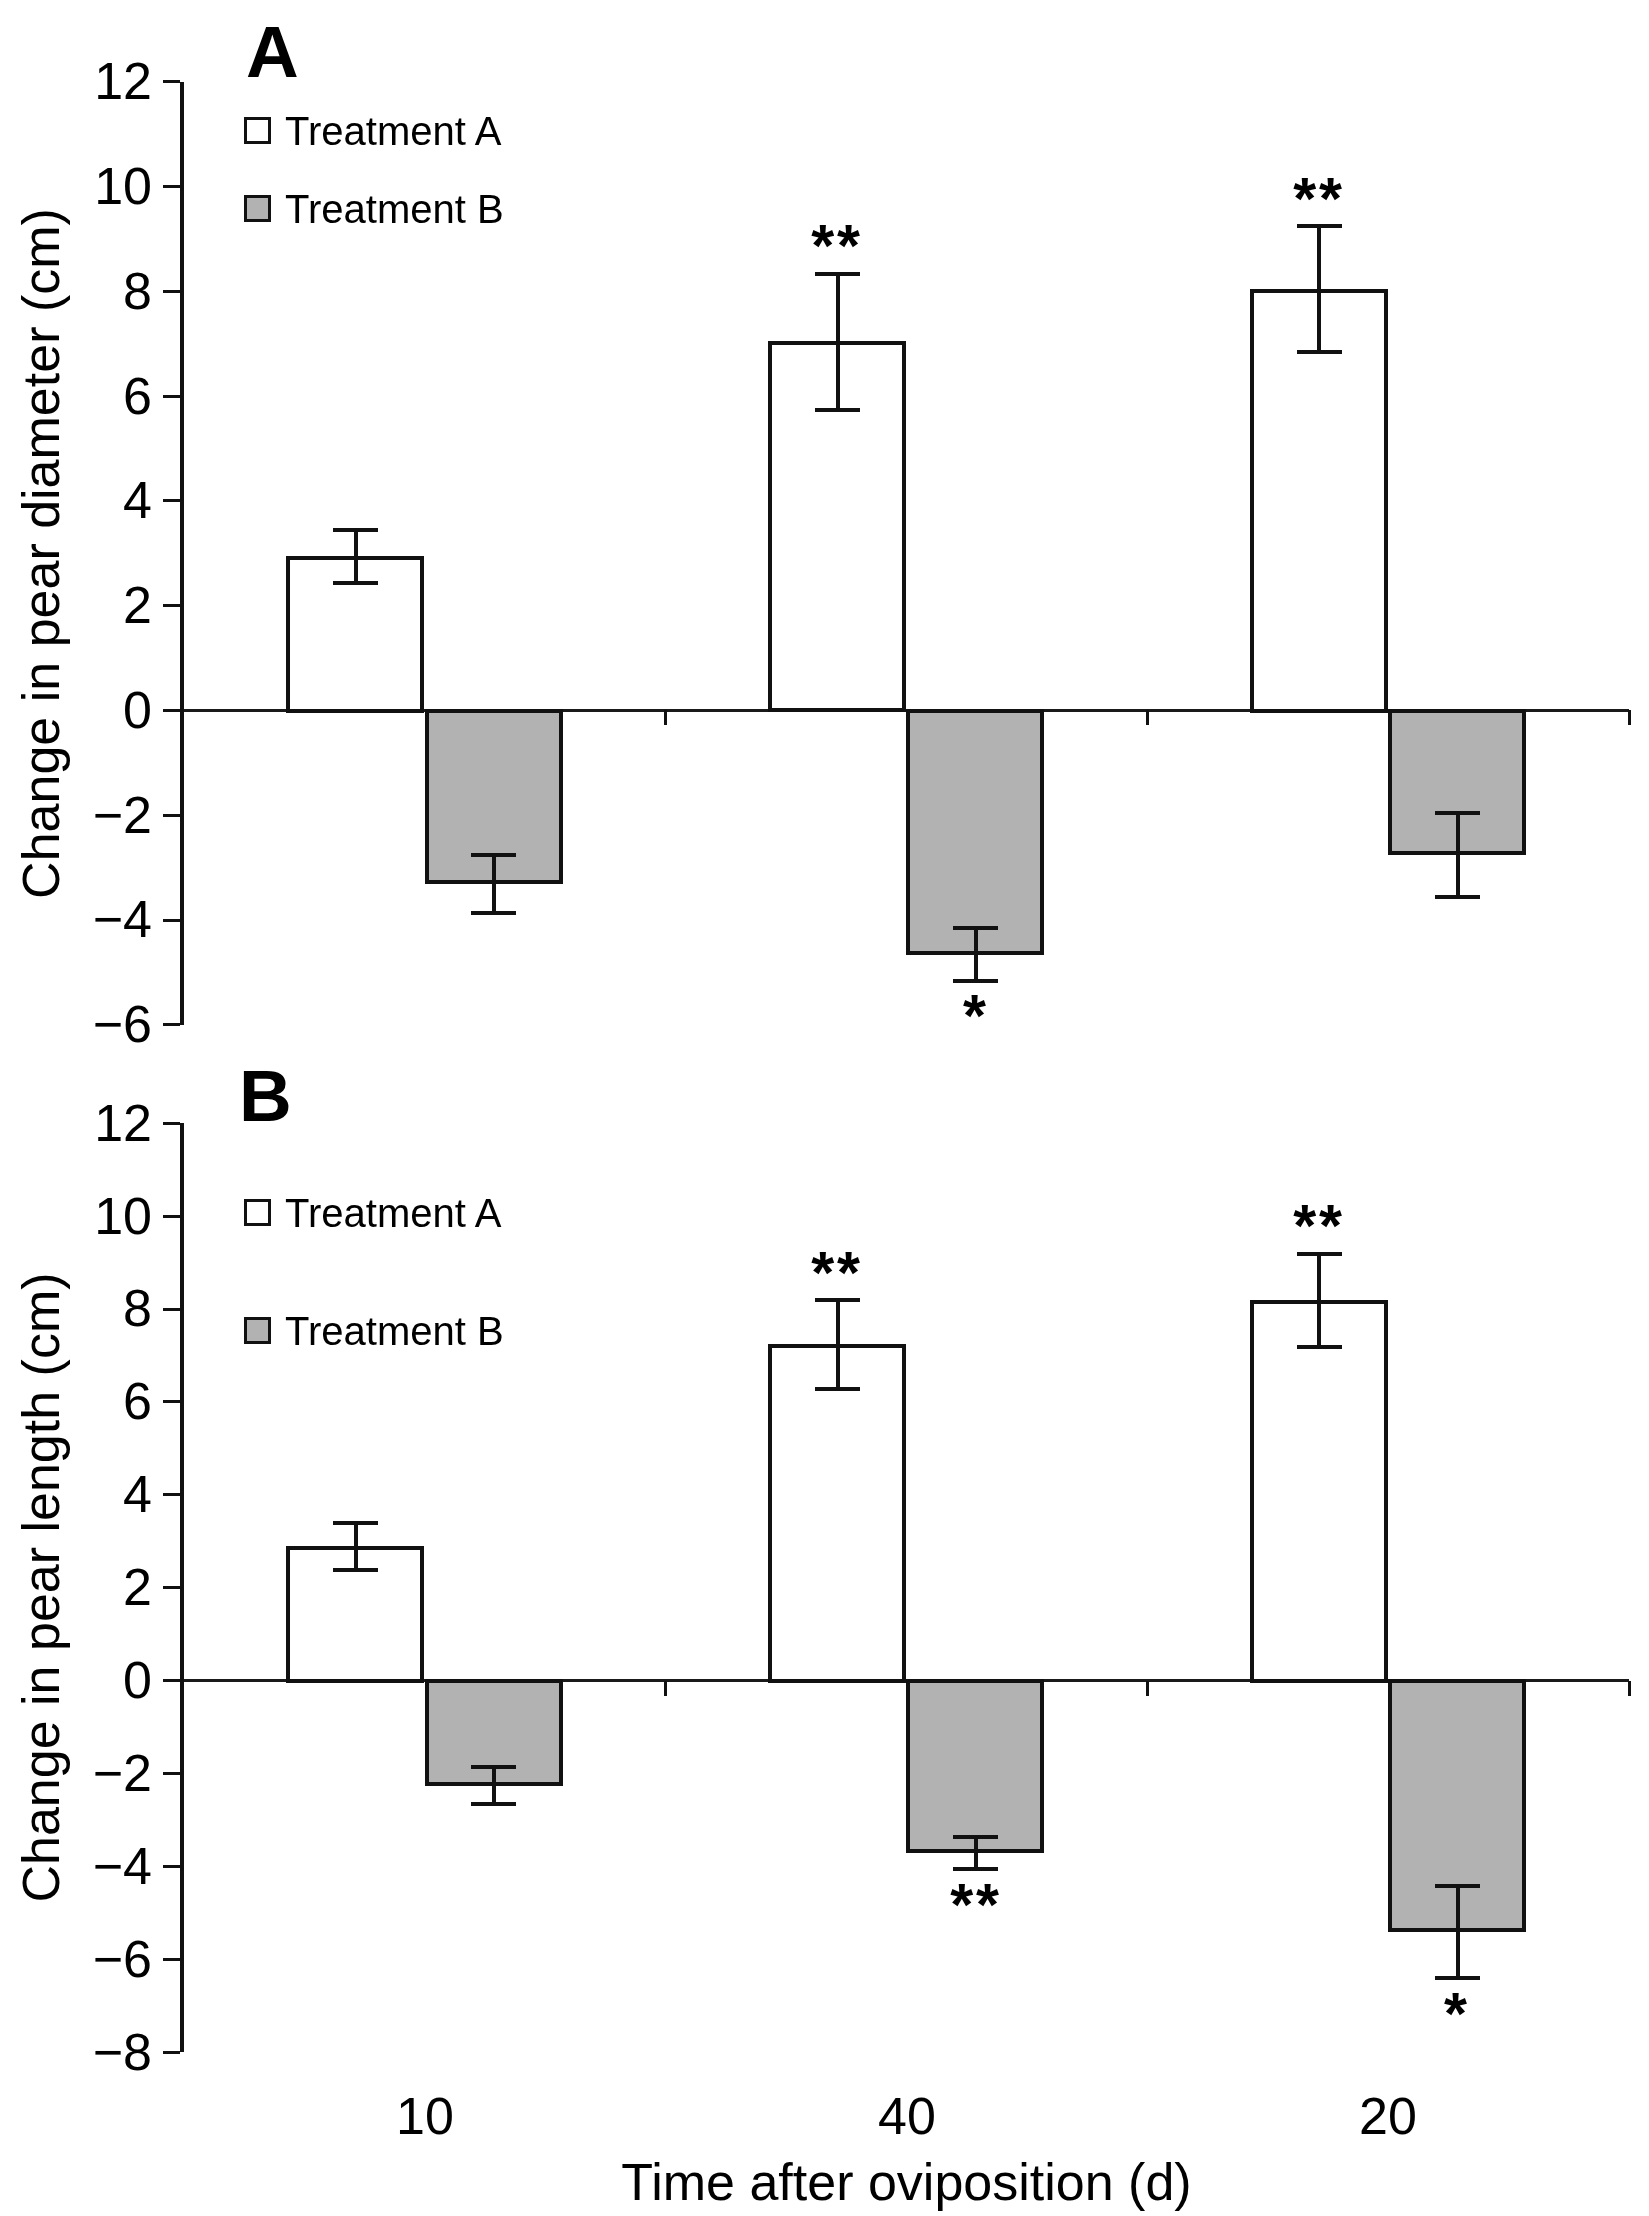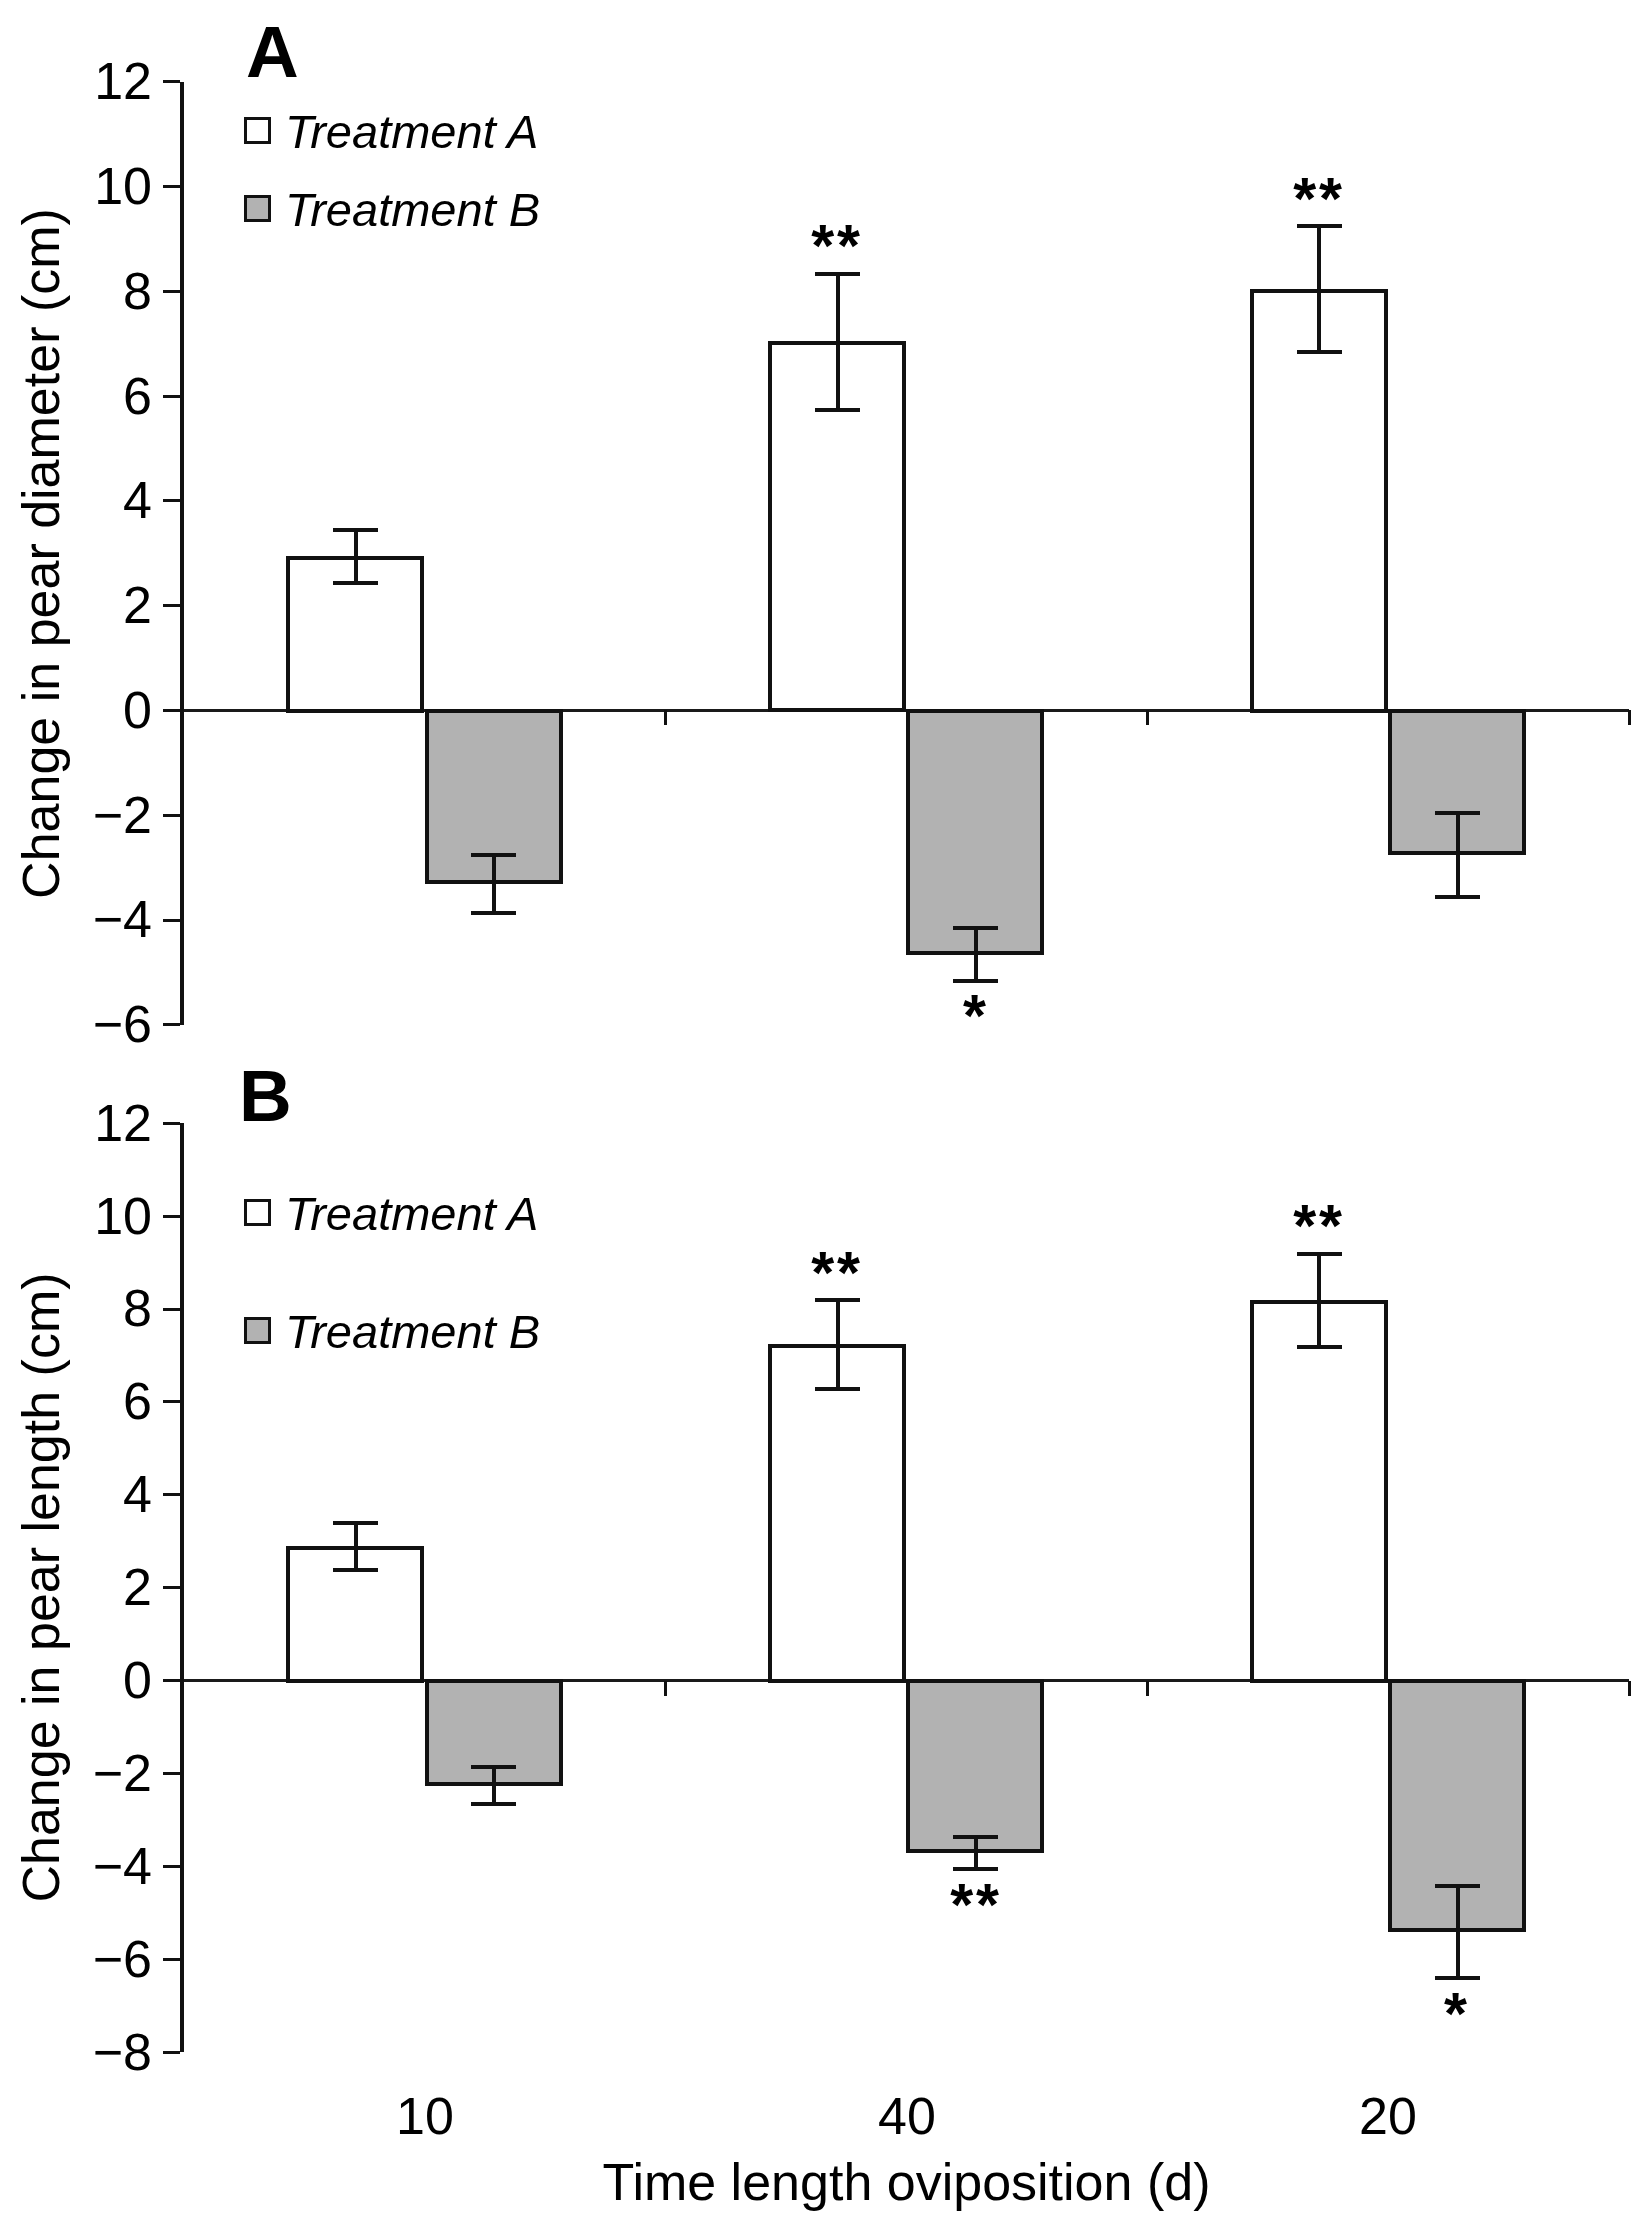--- a/index.html
+++ b/index.html
@@ -9,21 +9,21 @@
   .spine{background:#111;}
   .axisline{background:#1a1a1a;}
   .tick{background:#111;}
   .bar{box-sizing:border-box;border:4.2px solid #111;}
   .errline{background:#111;}
   .errcap{background:#111;}
   .yticklabel{font-size:52px;line-height:53px;text-align:right;white-space:nowrap;}
   .catlabel{font-size:52px;line-height:53px;text-align:center;white-space:nowrap;}
   .paneltag{font-size:73px;line-height:73px;font-weight:bold;white-space:nowrap;}
   .legendbox{box-sizing:border-box;border:3.5px solid #111;}
-  .legendtext{font-size:47px;line-height:47px;white-space:nowrap;font-style:italic;}
+  .legendtext{font-size:40px;line-height:47px;white-space:nowrap;}
   .axistitle{font-size:52px;line-height:53px;text-align:center;white-space:nowrap;}
   .ylabel{transform:rotate(-90deg);transform-origin:center center;}
   .sig{font-size:59px;line-height:59px;font-weight:bold;text-align:center;letter-spacing:2.8px;}
 </style>
 </head>
 <body>
 
 <div id="fig">
   <div id="panels">
       <div class="abs" style="left: 0px; top: 0px;">
@@ -147,16 +147,16 @@
         <div class="abs legendtext" style="left: 285px; top: 1190px;">Treatment A</div>
         <div class="abs legendbox" style="left: 244px; top: 1317px; width: 26.5px; height: 26.5px; background: rgb(178, 178, 178);"></div>
         <div class="abs legendtext" style="left: 285px; top: 1308px;">Treatment B</div>
         <div class="abs axistitle ylabel" style="left: -448px; top: 1561px; width: 978px;">Change in pear length (cm)</div>
       </div>
     </div>
   <div id="shared-xaxis">
       <div class="abs catlabel" style="left: 320px; top: 2090px; width: 210px;">10</div>
       <div class="abs catlabel" style="left: 802px; top: 2090px; width: 210px;">40</div>
       <div class="abs catlabel" style="left: 1283px; top: 2090px; width: 210px;">20</div>
-      <div class="abs axistitle" style="left: 184px; top: 2156px; width: 1445px;">Time length oviposition (d)</div>
+      <div class="abs axistitle" style="left: 184px; top: 2156px; width: 1445px;">Time after oviposition (d)</div>
     </div>
 </div>
 
 
 </body></html>

